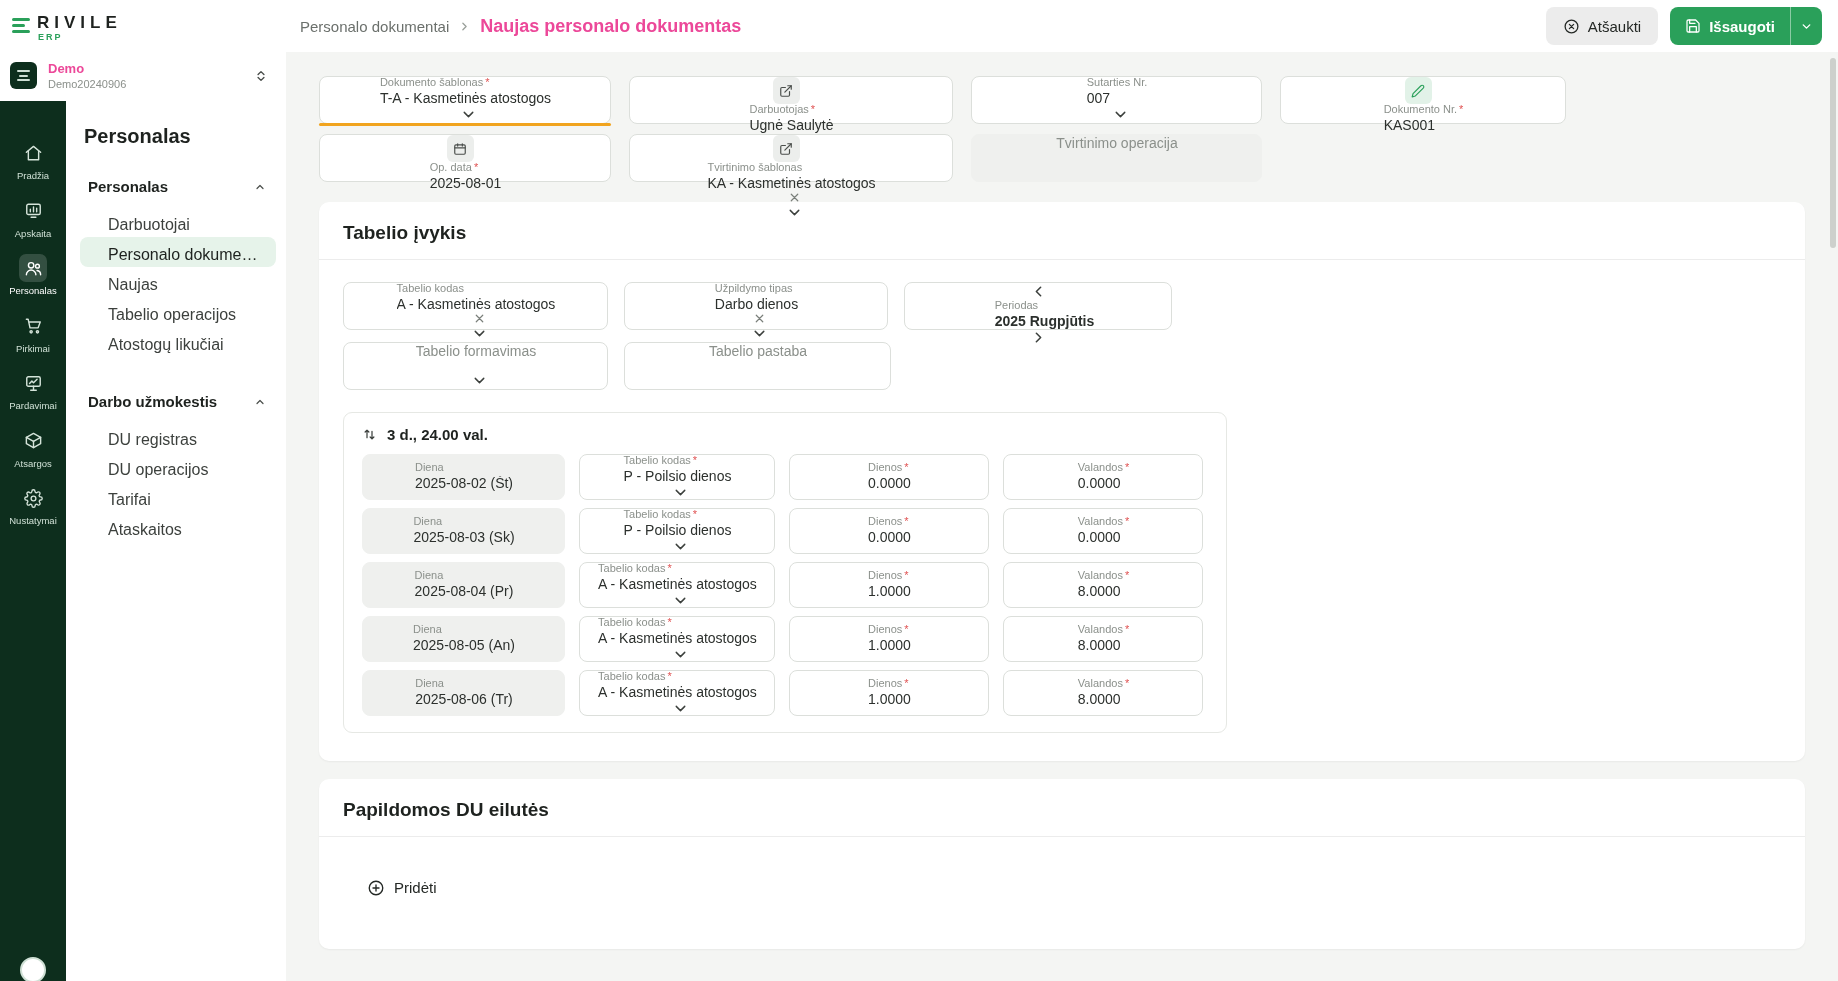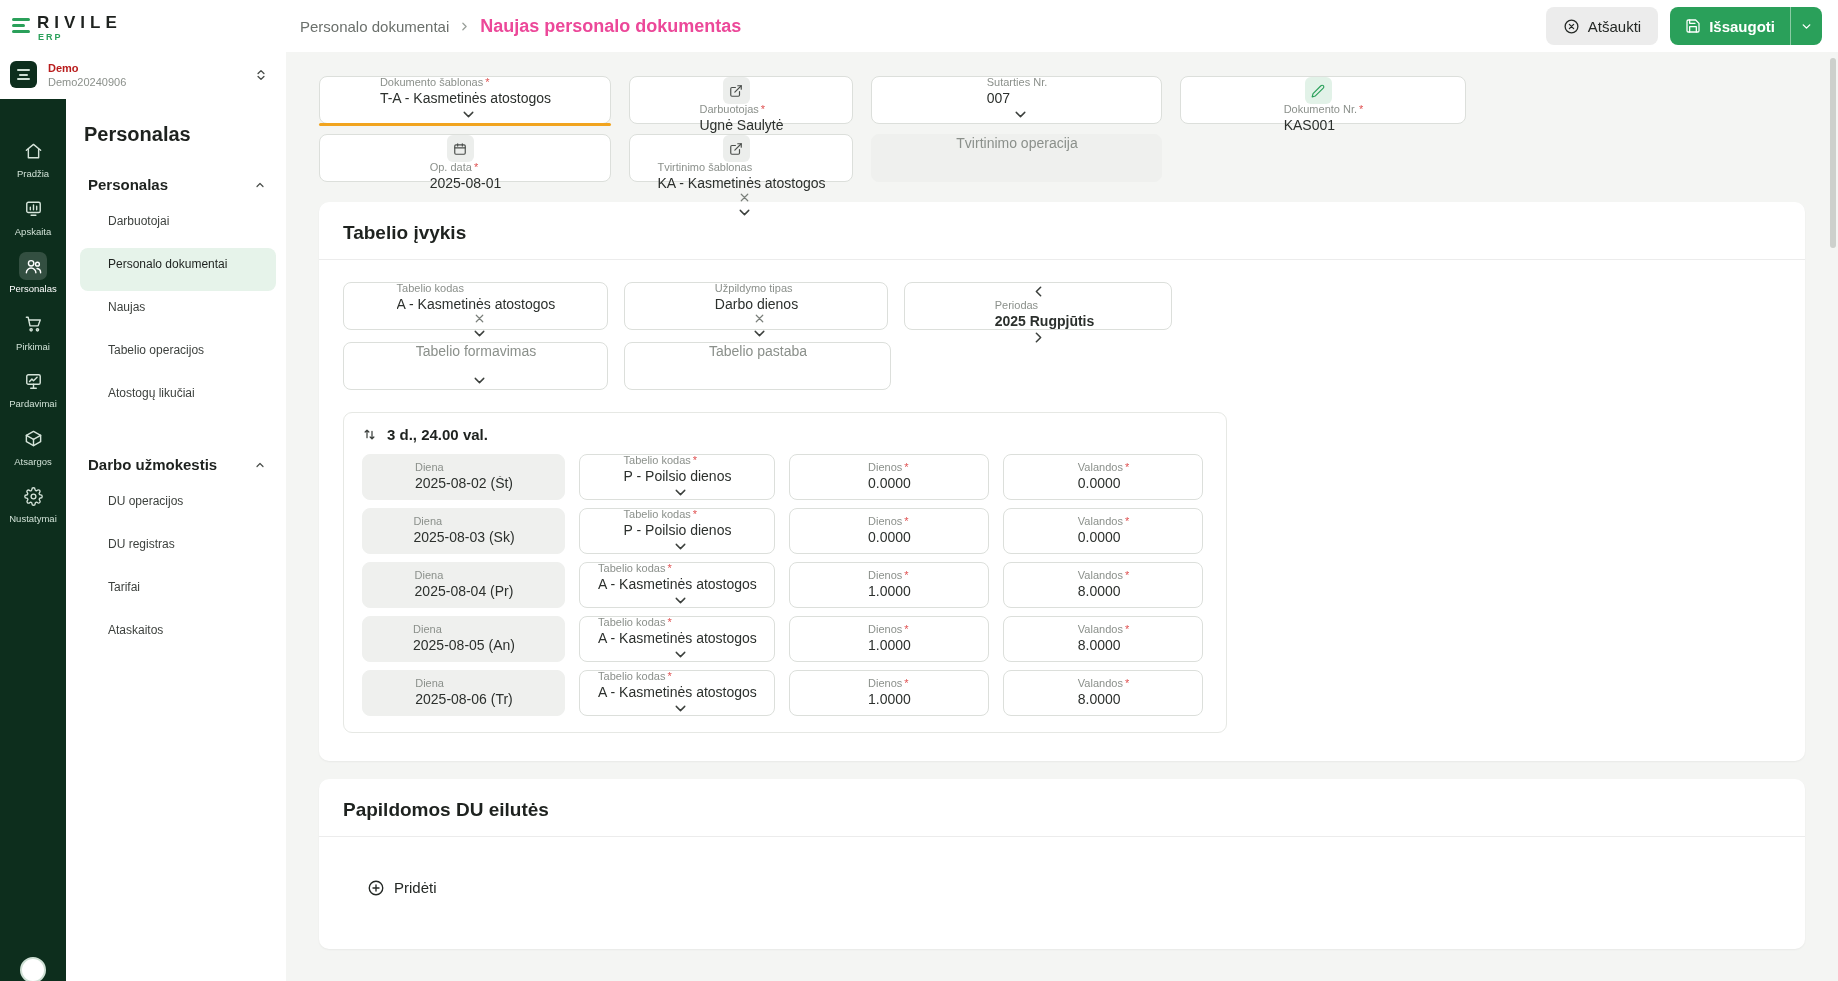--- a/index.html
+++ b/index.html
@@ -19,58 +19,58 @@
   .logo-mark i { display:block; height:3px; border-radius:2px; background:#2aa05a; }
   .logo-mark i:nth-child(1){width:18px;} .logo-mark i:nth-child(2){width:13px;} .logo-mark i:nth-child(3){width:18px;}
   .logo-text { display:flex; flex-direction:column; line-height:1; }
   .logo-name { font-size:17px; font-weight:700; letter-spacing:5px; color:#1e221f; }
   .logo-sub { font-size:9px; font-weight:700; letter-spacing:2px; color:#2aa05a; margin-top:2px; margin-left:1px; }
   .company-row { display:flex; align-items:center; gap:11px; padding:7px 6px 7px 0; border-radius:8px; cursor:pointer; }
   .company-chip { width:27px; height:27px; border-radius:6px; background:#0d2e1d; display:flex; flex-direction:column; gap:2.5px; align-items:center; justify-content:center; flex-shrink:0; }
   .company-chip i { display:block; height:2px; border-radius:1px; background:#cfe0d5; }
   .company-chip i:nth-child(1){width:13px;} .company-chip i:nth-child(2){width:9px;} .company-chip i:nth-child(3){width:13px;}
   .company-info { display:flex; flex-direction:column; gap:2px; flex:1; min-width:0; }
-  .company-name { font-size:11px; font-weight:700; color:#b91c1c; }
+  .company-name { font-size:13px; font-weight:700; color:#ec4899; }
   .company-code { font-size:11px; color:#8b908b; }
   .updown-icon { color:#4a4e4b; display:flex; margin-right:2px; }
 
   .left-body { flex:1; display:flex; min-height:0; }
   .rail { width:66px; background:#0d2e1d; display:flex; flex-direction:column; align-items:center; padding:38px 0 14px; flex-shrink:0; }
   .rail-item { width:46px; display:flex; flex-direction:column; align-items:center; gap:4px; margin-bottom:16px; cursor:pointer; }
   .ricon { width:28px; height:28px; border-radius:7px; display:flex; align-items:center; justify-content:center; color:#d5e4da; }
   .rail-item.active .ricon { background:rgba(255,255,255,.16); color:#ffffff; }
   .rlabel { font-size:9.5px; color:#cfe0d5; line-height:1; }
   .rail-item.active .rlabel { color:#ffffff; }
   .rail-help { margin-top:auto; width:26px; height:26px; border-radius:50%; border:2px solid #cfe0d5; margin-bottom:-16px; background:#fff; }
 
   .menu { flex:1; background:#fff; padding:24px 10px 10px 14px; overflow:hidden; }
   .menu-title { font-size:20px; font-weight:700; color:#1e221f; margin:0 0 24px 4px; }
   .menu-section { margin-bottom:30px; }
   .section-header { display:flex; align-items:center; justify-content:space-between; padding:6px 10px 6px 8px; font-size:15px; font-weight:700; color:#1e221f; cursor:pointer; margin-bottom:6px; }
   .section-header .chev-up { color:#4a4e4b; display:flex; }
-  .menu-item { font-size:12px; color:#3c403d; padding:9px 10px 20px 28px; border-radius:8px; cursor:pointer; white-space:nowrap; overflow:hidden; text-overflow:ellipsis; }
+  .menu-item { font-size:16px; color:#3c403d; padding:9px 10px 3px 28px; border-radius:8px; cursor:pointer; white-space:nowrap; overflow:hidden; text-overflow:ellipsis; }
   .menu-item.active { background:#e6f3ea; color:#1e221f; }
 
   
   .main { flex:1; display:flex; flex-direction:column; min-width:0; }
   .topbar { height:52px; background:#fff; display:flex; align-items:center; padding:0 16px 0 14px; flex-shrink:0; }
   .breadcrumb { font-size:15px; color:#6b706c; cursor:pointer; }
   .crumb-sep { display:flex; color:#9aa09b; margin:0 9px; }
   .page-title { font-size:18px; font-weight:700; color:#ec4899; }
   .topbar-actions { margin-left:auto; display:flex; align-items:center; gap:12px; }
   .btn-cancel { height:38px; display:flex; align-items:center; gap:8px; background:#ececec; border:none; border-radius:8px; padding:0 17px; font-size:15px; color:#242825; cursor:pointer; font-family:inherit; }
   .btn-save-group { display:flex; height:38px; border-radius:8px; overflow:hidden; }
   .btn-save { display:flex; align-items:center; gap:8px; background:#2aa05a; color:#fff; border:none; padding:0 15px; font-size:15px; font-weight:600; cursor:pointer; font-family:inherit; }
   .btn-save-caret { width:32px; background:#2aa05a; border:none; border-left:1px solid rgba(255,255,255,.45); color:#fff; display:flex; align-items:center; justify-content:center; cursor:pointer; }
 
   .content { flex:1; padding:24px 33px 0 33px; overflow:hidden; }
 
   
   .form-row { display:flex; gap:18px; margin-bottom:10px; }
-  .w1{width:292px;} .w2{width:224px;} .w3{width:291px;} .w4{width:286px;}
+  .w1{width:292px;} .w2{width:324px;} .w3{width:291px;} .w4{width:286px;}
   .f1{width:265px;} .f2{width:267px;} .f3{width:264px;} .f4{width:268px;}
   .rw1{width:203px;} .rw2{width:196px;} .rw3{width:200px;} .rw4{width:200px;}
 
   .field { position:relative; display:flex; align-items:center; height:48px; background:#fff; border:1px solid #dcdfdb; border-radius:8px; padding:0 12px 0 13px; cursor:pointer;flex-direction:column; }
   .field.disabled { background:#eff0ee; border-color:#eff0ee; cursor:default; }
   .field.focused::after { content:""; position:absolute; left:-1px; right:-1px; bottom:-3px; height:3px; background:#f1a41f; border-radius:2px; }
   .fcol { display:flex; flex-direction:column; gap:3px; justify-content:center; flex:1; min-width:0; }
   .flabel { font-size:11px; color:#8b908b; line-height:1; white-space:nowrap; }
   .fvalue { font-size:14px; color:#2c302d; line-height:1.1; white-space:nowrap; overflow:hidden; text-overflow:ellipsis; }
   .fvalue.bold { font-weight:700; }
@@ -236,22 +236,22 @@
 
         <div class="menu-section">
           <div class="section-header">
             <span>Darbo užmokestis</span>
             <span class="chev-up">
                 <svg width="12" height="12" viewBox="0 0 24 24" fill="none" stroke="currentColor" stroke-width="2.4" stroke-linecap="round" stroke-linejoin="round">
                   <polyline points="6 15 12 9 18 15"></polyline>
                 </svg>
               </span>
           </div>
+          <div class="menu-item">DU registras</div>
           <div class="menu-item">DU operacijos</div>
-          <div class="menu-item">DU registras</div>
           <div class="menu-item">Tarifai</div>
           <div class="menu-item">Ataskaitos</div>
         </div>
       </div>
     </div>
   </aside>
 
   <main class="main">
     <header class="topbar">
       <span class="breadcrumb">Personalo dokumentai</span>

